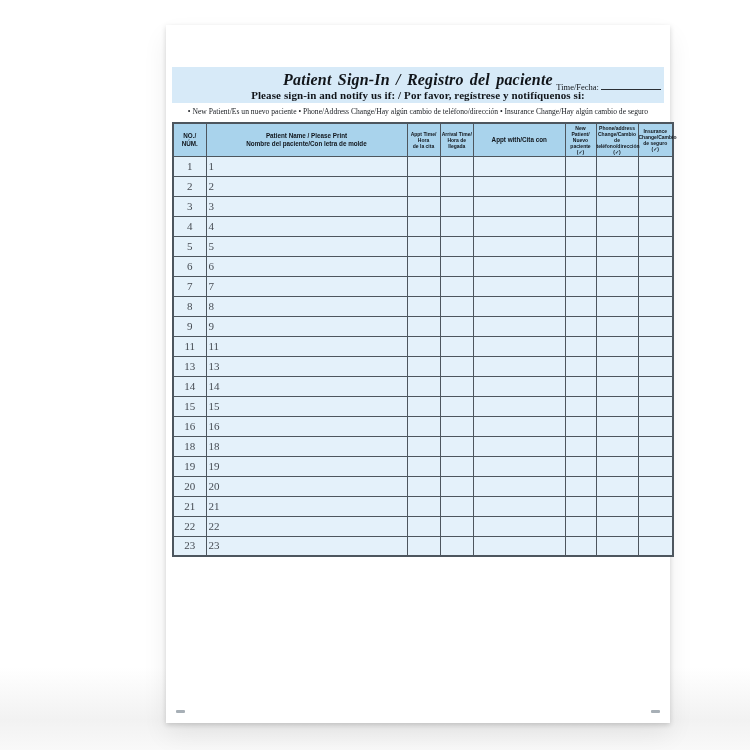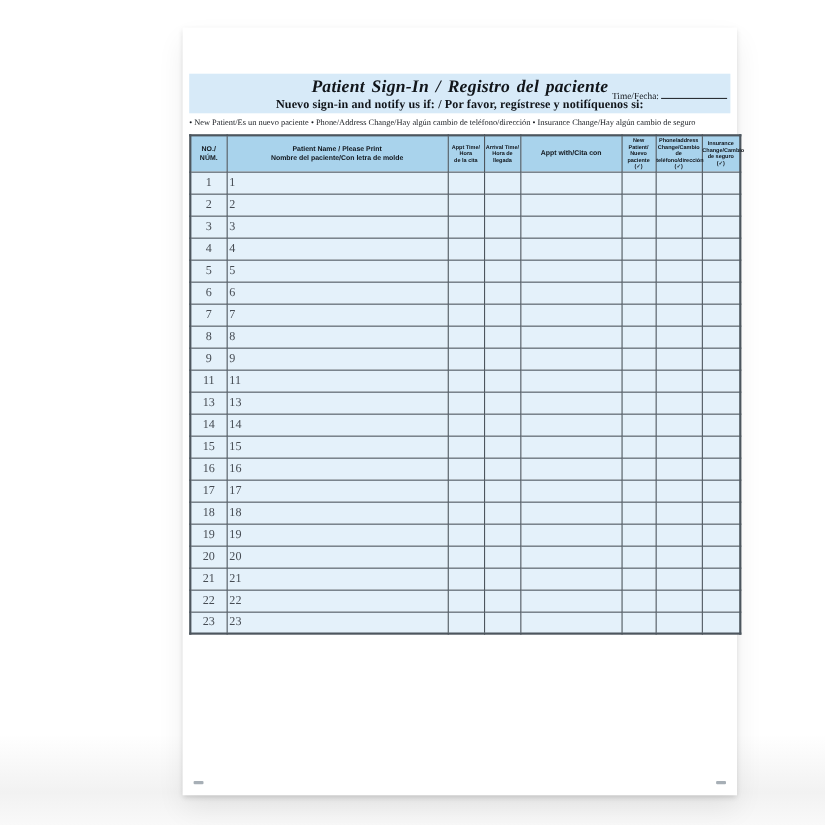--- a/index.html
+++ b/index.html
@@ -37,21 +37,21 @@
   .date-line {
     display: inline-block; width: 60px; height: 9px;
     border-bottom: 1.2px solid #2a2f35; margin-left: 2px;
   }
   .subtitle {
     text-align: center; font-weight: bold; font-size: 11px;
     color: #11151a; margin-top: 0px; letter-spacing: .1px;
   }
   .bullets {
     font-size: 7.6px; color: #181c21; margin-top: 4px;
-    white-space: nowrap; letter-spacing: 0px;
+    white-space: nowrap; letter-spacing: 0px; text-align: center;
   }
   table.signin {
     margin-top: 6px; width: 502px;
     border-collapse: collapse; table-layout: fixed;
     border: 2px solid var(--grid, #4d565e);
   }
   th, td { border: 1.5px solid var(--grid, #4d565e); padding: 0; }
   thead th {
     background: var(--hdr-blue, #a9d3ec);
     font-family: "Liberation Sans", sans-serif;
@@ -80,21 +80,21 @@
 <body>
 
 <div class="stage">
   <div class="paper">
 
     <div class="band">
       <div class="title">Patient Sign-In / Registro del paciente</div>
       <div class="date-wrap">
         <span>Time/Fecha:</span><span class="date-line"></span>
       </div>
-      <div class="subtitle">Nuevo sign-in and notify us if: / Por favor, regístrese y notifíquenos si:</div>
+      <div class="subtitle">Please sign-in and notify us if: / Por favor, regístrese y notifíquenos si:</div>
     </div>
 
     <div class="bullets">• New Patient/Es un nuevo paciente • Phone/Address Change/Hay algún cambio de teléfono/dirección • Insurance Change/Hay algún cambio de seguro</div>
 
     <table class="signin">
       <colgroup>
           <col style="width: 6.6%;">
           <col style="width: 40.2%;">
           <col style="width: 6.6%;">
           <col style="width: 6.7%;">
@@ -282,30 +282,20 @@
             <td class="num-cell">16</td>
             <td class="name-cell">16</td>
             <td></td>
             <td></td>
             <td></td>
             <td></td>
             <td></td>
             <td></td>
           </tr>
           <tr>
-            <td class="num-cell">17</td>
-            <td class="name-cell">17</td>
-            <td></td>
-            <td></td>
-            <td></td>
-            <td></td>
-            <td></td>
-            <td></td>
-          </tr>
-          <tr>
             <td class="num-cell">18</td>
             <td class="name-cell">18</td>
             <td></td>
             <td></td>
             <td></td>
             <td></td>
             <td></td>
             <td></td>
           </tr>
           <tr>

